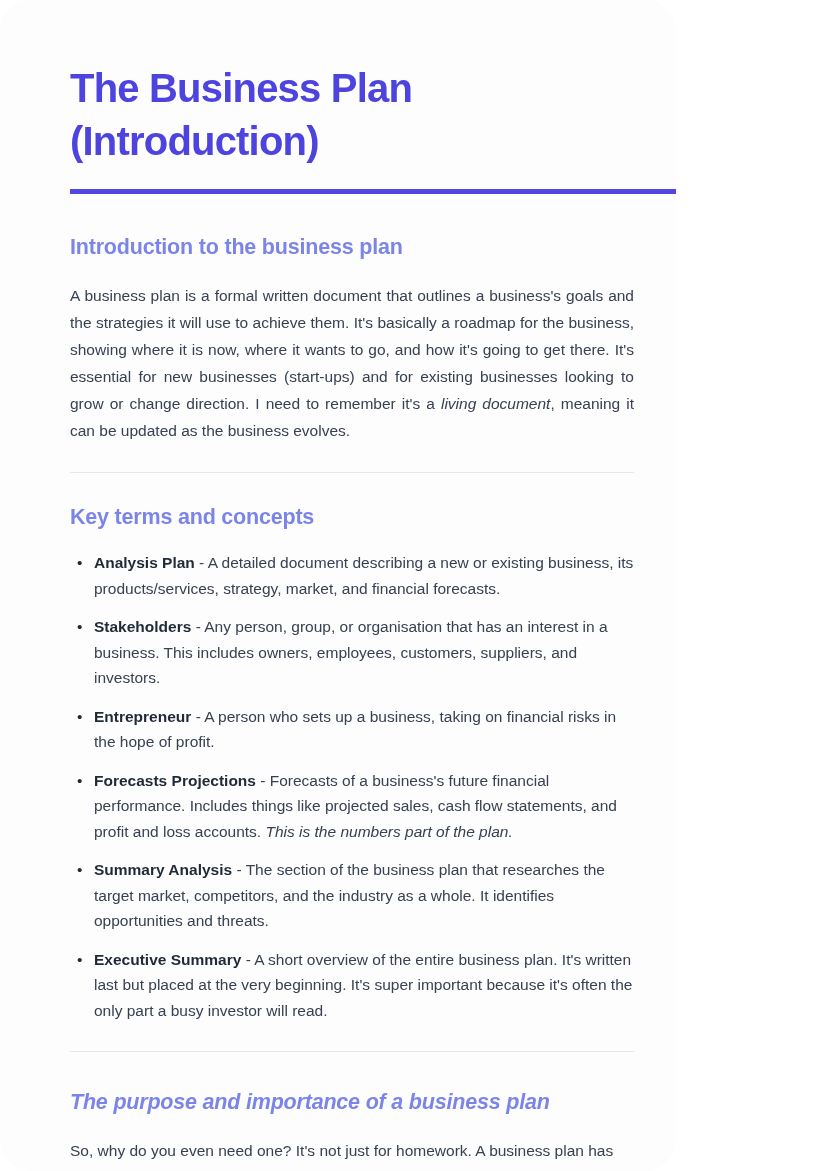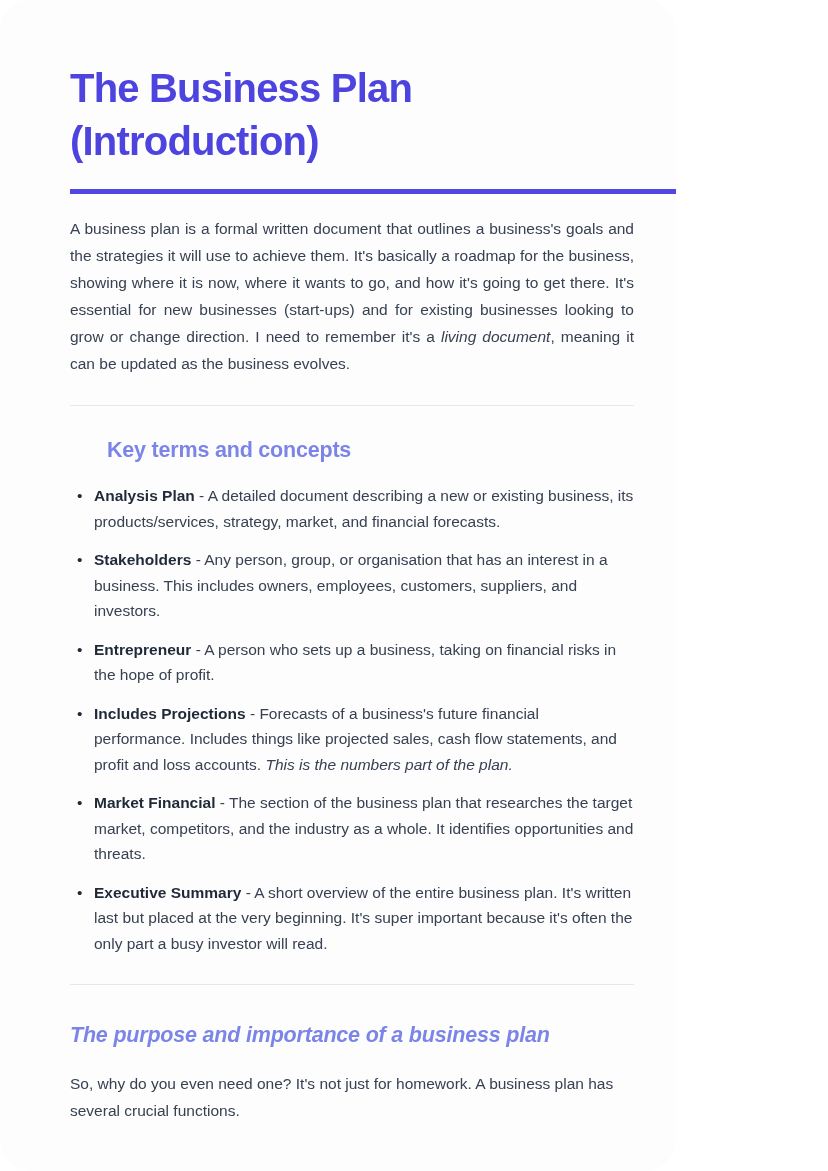--- a/index.html
+++ b/index.html
@@ -50,21 +50,21 @@
   .section-heading {
     width: 564px;
     margin: 0;
     font-size: 21.5px;
     line-height: 28px;
     font-weight: 700;
     letter-spacing: -0.2px;
     color: var(--heading);
   }
   .h-intro   { margin-top: 39px; }
-  .h-terms   { margin-top: 30px; margin-left: 37px; }
+  .h-terms   { margin-top: 30px; }
   .h-purpose { margin-top: 36px; font-style: italic; }
   .body-para {
     width: 564px;
     margin: 21px 0 0 0;
     font-size: 15.5px;
     line-height: 27px;
     color: var(--body);
   }
   .justify { text-align: justify; }
   .italic { font-style: italic; text-align: right; }
@@ -130,33 +130,34 @@
 
   <div class="doc">
 
     <h1 class="doc-title">
       <div>The Business Plan</div>
       <div>(Introduction)</div>
     </h1>
 
     <div class="title-rule"></div>
 
+    <h2 class="section-heading h-intro">Introduction to the business plan</h2>
 
     <p class="body-para justify"><span>A business plan is a formal written document that outlines a business's goals and the strategies it will use to achieve them. It's basically a roadmap for the business, showing where it is now, where it wants to go, and how it's going to get there. It's essential for new businesses (start-ups) and for existing businesses looking to grow or change direction. I need to remember it's a </span><span class="italic">living document</span><span>, meaning it can be updated as the business evolves.</span></p>
 
     <div class="divider"></div>
 
     <h2 class="section-heading h-terms">Key terms and concepts</h2>
 
     <ul class="terms-list">
         <li><span class="term">Analysis Plan</span><span> - A detailed document describing a new or existing business, its products/services, strategy, market, and financial forecasts.</span></li>
         <li><span class="term">Stakeholders</span><span> - Any person, group, or organisation that has an interest in a business. This includes owners, employees, customers, suppliers, and investors.</span></li>
         <li><span class="term">Entrepreneur</span><span> - A person who sets up a business, taking on financial risks in the hope of profit.</span></li>
-        <li><span class="term">Includes Projections</span><span> - Forecasts of a business's future financial performance. Includes things like projected sales, cash flow statements, and profit and loss accounts. </span><span class="italic">This is the numbers part of the plan.</span></li>
-        <li><span class="term">Market Financial</span><span> - The section of the business plan that researches the target market, competitors, and the industry as a whole. It identifies opportunities and threats.</span></li>
+        <li><span class="term">Forecasts Projections</span><span> - Forecasts of a business's future financial performance. Includes things like projected sales, cash flow statements, and profit and loss accounts. </span><span class="italic">This is the numbers part of the plan.</span></li>
+        <li><span class="term">Summary Analysis</span><span> - The section of the business plan that researches the target market, competitors, and the industry as a whole. It identifies opportunities and threats.</span></li>
         <li><span class="term">Executive Summary</span><span> - A short overview of the entire business plan. It's written last but placed at the very beginning. It's super important because it's often the only part a busy investor will read.</span></li>
       </ul>
 
     <div class="divider"></div>
 
     <h2 class="section-heading h-purpose">The purpose and importance of a business plan</h2>
 
     <p class="body-para"><span>So, why do you even need one? It's not just for homework. A business plan has several crucial functions.</span></p>
 
   </div>

